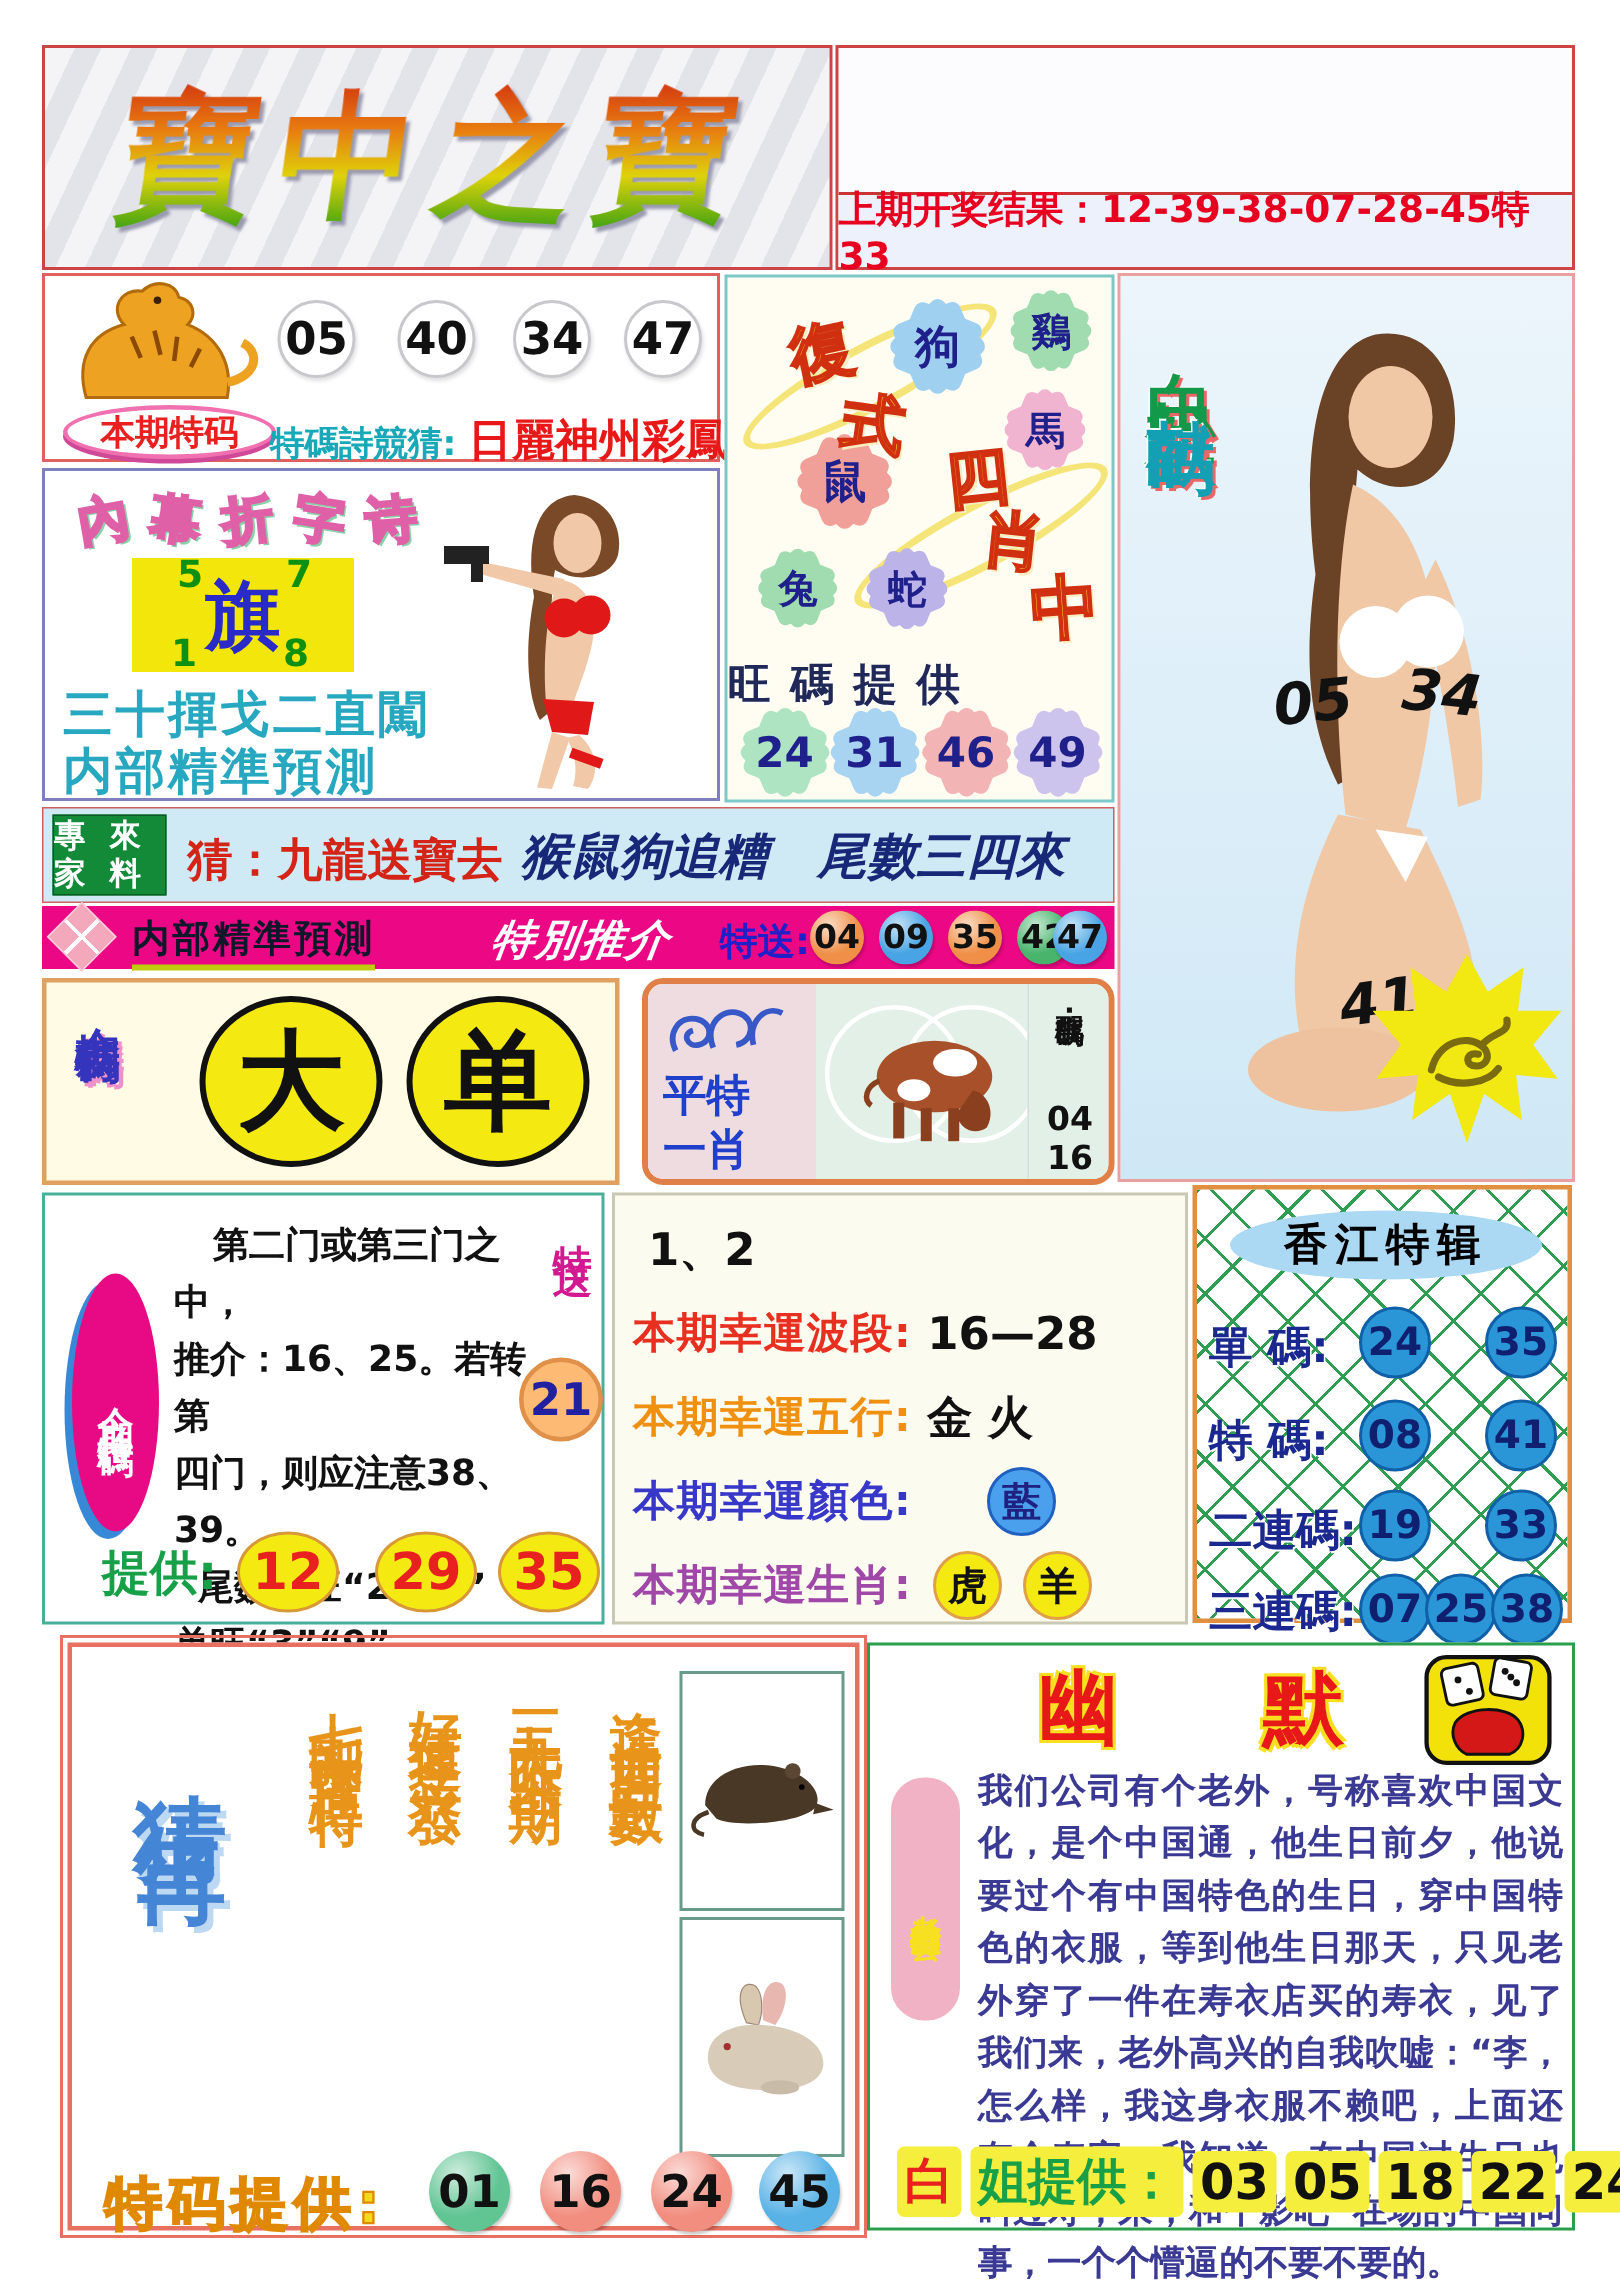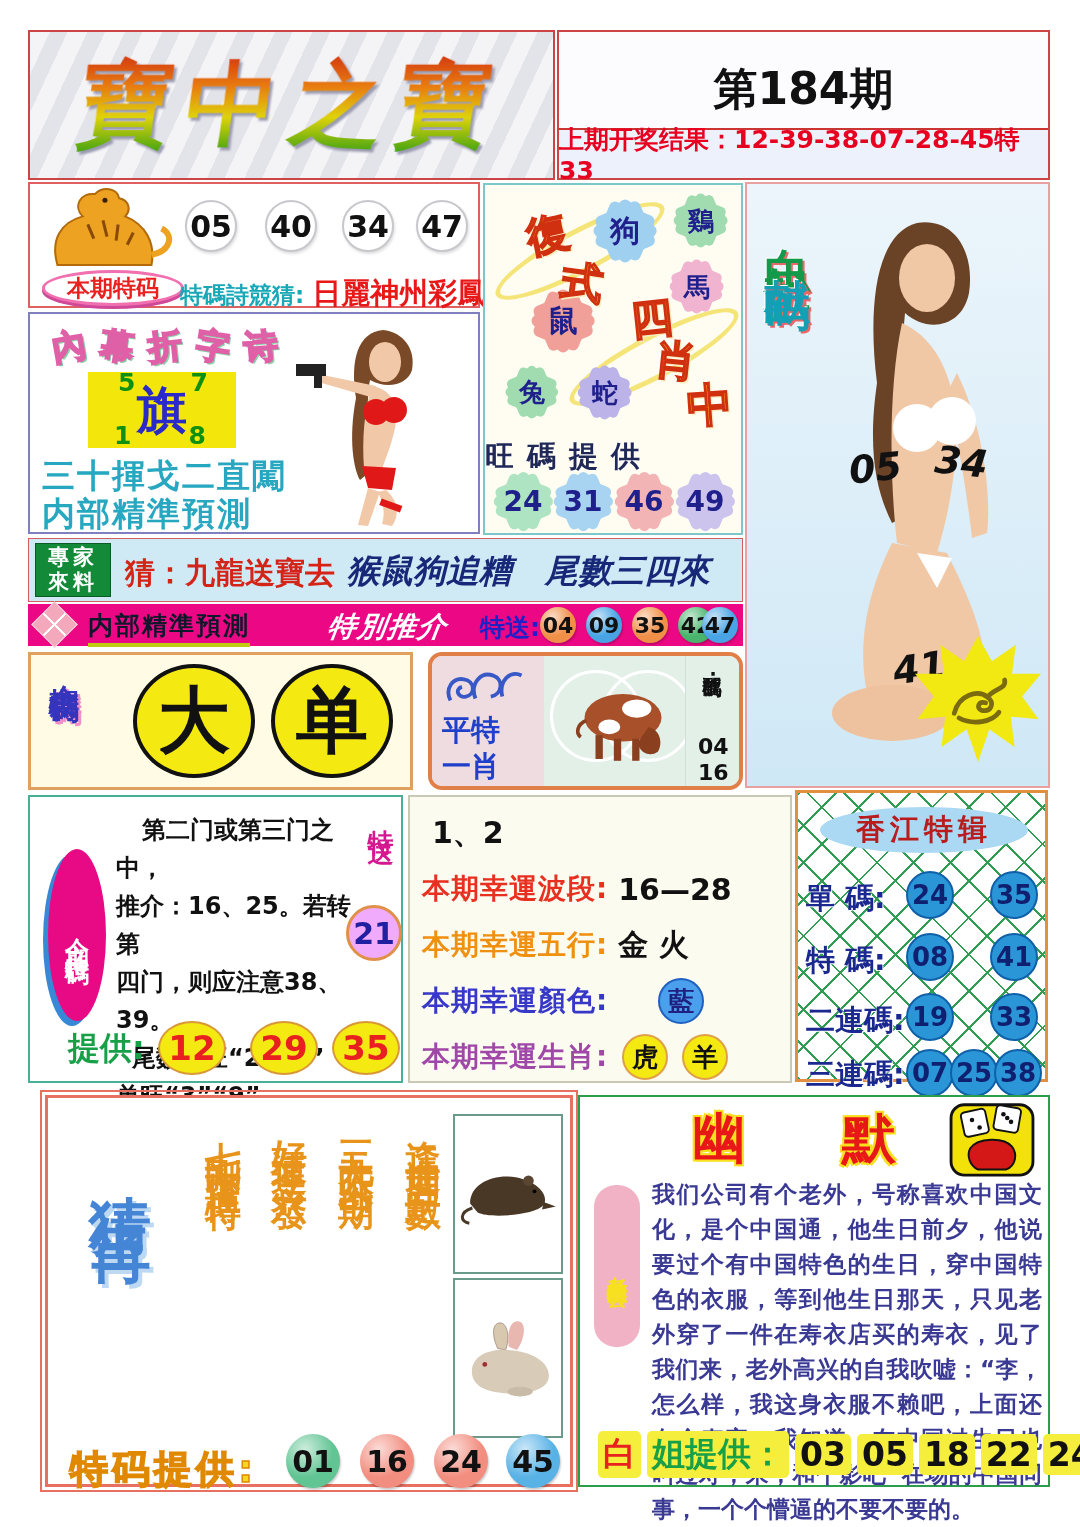--- a/index.html
+++ b/index.html
@@ -48,21 +48,21 @@
 .burst::before,.burst::after,.burst i{content:"";position:absolute;inset:7%;background:var(--c);border-radius:12%}
 .burst::before{transform:rotate(45deg)}
 .burst::after{transform:rotate(22deg)}
 .burst i{transform:rotate(67deg)}
 .burst b{position:relative;z-index:3;font-weight:bold;color:#20208c}
 .fx-provide{position:absolute;left:0;right:0;top:252px;font-size:29px;font-weight:bold;
   color:#202858;letter-spacing:13px;text-shadow:1px 1px 0 #fff}
 
 .expert{left:28px;top:538px;width:715px;height:64px;background:#cfe9f5;border:1px solid #d06060}
 .exp-box{position:absolute;left:6px;top:4px;width:76px;height:54px;background:#128a38;border:1px solid #0a5c24;
-  display:flex;flex-direction:column;align-items:center;justify-content:center;line-height:25px}
+  display:flex;flex-direction:row;align-items:center;justify-content:center;line-height:25px}
 .exp-box span{color:#fff;font-size:21px;font-weight:bold;letter-spacing:4px}
 .exp-guess{position:absolute;left:96px;top:14px;color:#d42418;font-size:30px;font-weight:bold;white-space:nowrap}
 .exp-phrase{position:absolute;left:318px;top:10px;color:#182878;font-size:33px;font-weight:bold;font-style:italic;white-space:nowrap}
 .predict{left:28px;top:604px;width:715px;height:42px;background:#ec0884}
 .diamond{position:absolute;left:10px;top:4px;width:33px;height:33px;transform:rotate(45deg);
   background:linear-gradient(0deg,transparent 46%,#fff 46% 54%,transparent 54%),
              linear-gradient(90deg,transparent 46%,#fff 46% 54%,transparent 54%),#f4a8bc;
   border:1px solid #ffd0dc}
 .pre-label{position:absolute;left:60px;top:5px;color:#0f172a;font-size:25px;font-weight:bold;
   border-bottom:4px solid #c0cc10;padding-bottom:1px;letter-spacing:2px}
@@ -86,38 +86,38 @@
 .pt-right{width:54px;background:#e2f0e8;position:relative;border-left:1px solid #d0e0d8}
 .pt-code-label{position:absolute;left:14px;top:6px;font-size:19px;font-weight:bold;color:#111;letter-spacing:1px}
 .pt-code{position:absolute;left:12px;font-size:22px;font-weight:bold;color:#111}
 
 .thisissue{left:28px;top:795px;width:375px;height:288px;border:2px solid #48b098;background:#fff}
 .ti-oval{position:absolute;left:18px;top:52px;width:58px;height:172px;background:#e80a84;border-radius:50%;
   box-shadow:-5px 5px 0 #3888d8;display:flex;align-items:center;justify-content:center}
 .ti-oval .vert{color:#fff;font-size:24px;font-weight:bold;letter-spacing:8px}
 .ti-lines{position:absolute;left:86px;top:14px;width:246px;color:#111;font-size:24px;font-weight:bold;line-height:38px}
 .ti-tesong{position:absolute;left:334px;top:12px;color:#d41890;font-size:26px;font-weight:bold;letter-spacing:10px}
-.circle21{position:absolute;left:316px;top:108px;width:56px;height:56px;border-radius:50%;background:#f0abfc;
+.circle21{position:absolute;left:316px;top:108px;width:56px;height:56px;border-radius:50%;background:#fdba74;
   border:3px solid #e09048;color:#2020a0;font-size:30px;font-weight:bold;display:flex;align-items:center;justify-content:center}
 .ti-provide{position:absolute;left:38px;top:230px;color:#18a048;font-size:32px;font-weight:bold}
 .yoval{position:absolute;top:224px;width:68px;height:54px;background:#f4ea12;border:2px solid #d89838;border-radius:50%;
   color:#e82020;font-size:34px;font-weight:bold;display:flex;align-items:center;justify-content:center}
 
 .lucky{left:408px;top:795px;width:384px;height:288px;border:2px solid #c8c8b4;background:#fcfbf0}
 .lrow{position:absolute;left:12px;right:8px;height:52px;display:flex;align-items:center}
 .llabel{font-size:28px;font-weight:bold;letter-spacing:1px;white-space:nowrap}
 .lvalue{font-size:30px;font-weight:bold;color:#111;margin-left:10px;white-space:nowrap}
 .lcircle{width:46px;height:46px;border-radius:50%;display:flex;align-items:center;justify-content:center;
   font-size:26px;font-weight:bold;margin-left:14px}
 
 .hk{left:795px;top:790px;width:253px;height:292px;border:3px solid #e09040;
   background:repeating-linear-gradient(45deg,#2f9e52 0 2px,transparent 2px 26px),
              repeating-linear-gradient(135deg,#2f9e52 0 2px,transparent 2px 26px),#fff}
 .hk-title{position:absolute;left:22px;top:14px;width:208px;height:46px;background:#abd8f2;border-radius:50%;
-  display:flex;align-items:center;justify-content:center;color:#b91c1c;font-size:29px;font-weight:bold;letter-spacing:5px}
+  display:flex;align-items:center;justify-content:center;color:#000000;font-size:29px;font-weight:bold;letter-spacing:5px}
 .hk-label{position:absolute;left:8px;color:#1a2890;font-size:29px;font-weight:bold;white-space:nowrap;
   text-shadow:1px 1px 0 #fff}
 .hk-circle{position:absolute;width:48px;height:48px;border-radius:50%;background:#2a96d8;border:2px solid #1060a8;
   color:#102070;font-size:26px;font-weight:bold;display:flex;align-items:center;justify-content:center}
 
 .missbai{left:745px;top:182px;width:305px;height:606px;border:2px solid #e8a0a0;
   background:linear-gradient(180deg,#ecf5fb 0%,#cfe8f6 100%);overflow:hidden}
 .mb-title{position:absolute;left:10px;top:28px;font-size:46px;font-weight:bold;letter-spacing:10px;
   text-shadow:2px 2px 0 #e86868,-1px -1px 0 #fff}
 .mb-num{position:absolute;color:#111;font-size:38px;font-weight:bold;font-style:italic;z-index:3}
@@ -148,21 +148,20 @@
 </style>
 </head>
 <body>
 
 <div class="page">
 
   <div class="abs mast-left">
     <div class="mast-title">寶中之寶</div>
   </div>
   <div class="abs mast-right">
-    <div class="issue">第184期</div>
     <div class="result">上期开奖结果：12-39-38-07-28-45特33</div>
   </div>
 
   <div class="abs special">
     <svg class="abs" style="left:2px;top:0;width:152px;height:86px" viewBox="0 0 150 85">
       <path d="M25 80 C18 55 28 38 50 32 C40 22 48 8 62 10 C70 2 84 4 86 14 C96 16 98 26 92 32 C112 40 122 58 118 80 Z" fill="#eda321" stroke="#b36a0a" stroke-width="2"></path>
       <path d="M118 70 C138 66 140 50 128 44" fill="none" stroke="#eda321" stroke-width="6"></path>
       <path d="M55 40 l6 14 M70 36 l4 16 M85 40 l-2 16 M100 48 l-6 12" stroke="#8a4a06" stroke-width="3" fill="none"></path>
       <circle cx="72" cy="16" r="2.5" fill="#3a2000"></circle>
     </svg>

